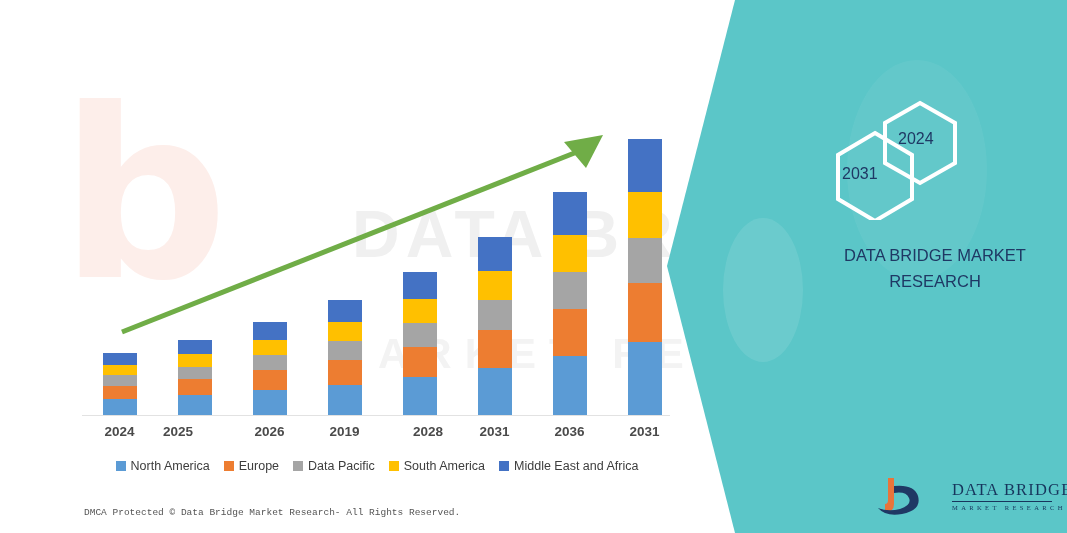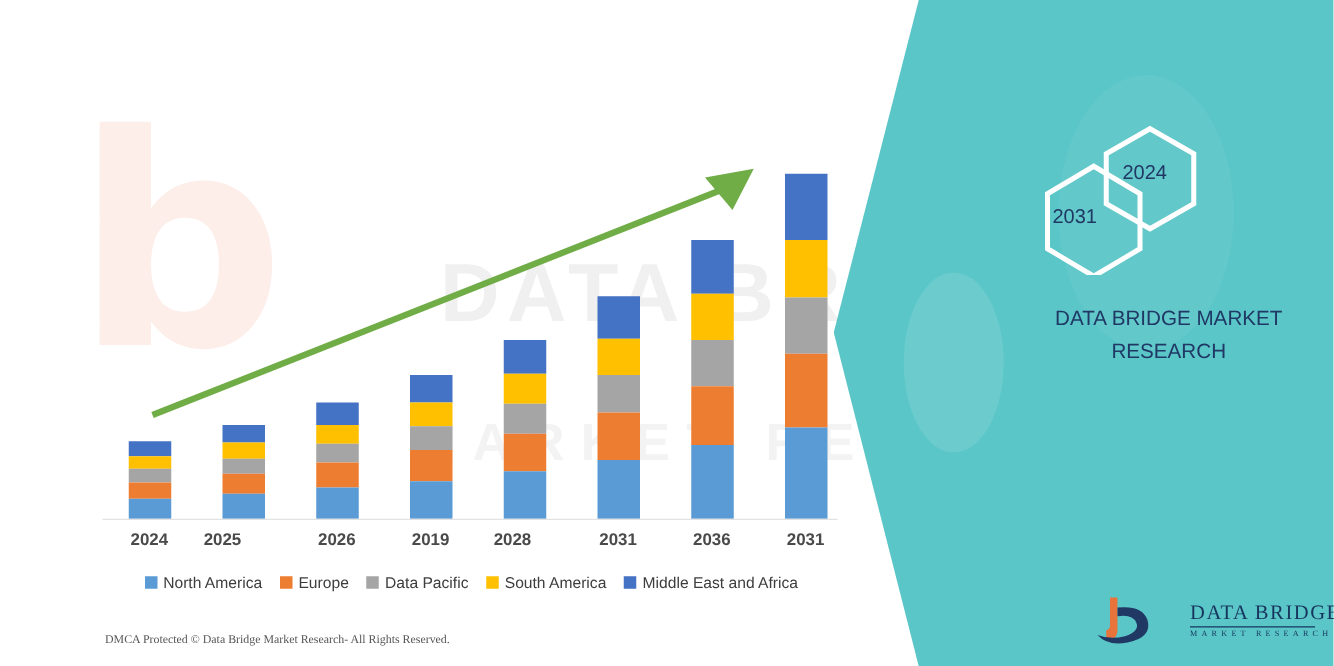--- a/index.html
+++ b/index.html
@@ -68,21 +68,21 @@
     position:absolute; left:82px; top:455px; width:590px; height:22px;
     display:flex; align-items:center; justify-content:center; gap:14px; z-index:4;
   }
   .leg-item { display:flex; align-items:center; gap:5px; }
   .leg-sw { width:10px; height:10px; display:block; }
   .leg-tx { font-size:12.5px; font-weight:400; color:#3d3d3d; white-space:nowrap; }
 
   
   .footer {
     position:absolute; left:0; top:505px; width:700px; height:20px; z-index:4;
-    font-family:Liberation Serif, serif; font-size:9.5px; color:#555;
+    font-family:Liberation Mono, monospace; font-size:9.5px; color:#555;
   }
   .foot-l { position:absolute; left:84px; top:2px; white-space:nowrap; }
   .foot-r { position:absolute; left:399px; top:2px; white-space:nowrap; }
 
   
   .teal-panel { position:absolute; right:0; top:0; width:400px; height:533px; z-index:2; }
   .panel-head {
     position:absolute; left:737px; top:8px; width:320px;
     text-align:center; z-index:6;
     color:#ffffff; font-size:16.5px; line-height:25px;
@@ -181,21 +181,21 @@
   <svg class="arrow" width="600" height="305" viewBox="0 0 600 305">
     <line id="arrowline" x1="40" y1="222" x2="500" y2="40" stroke="#70ad47" stroke-width="5"></line>
     <polygon id="arrowhead" points="521,25 482,32 504,58" fill="#70ad47"></polygon>
   </svg>
 
   <div class="xlabels" id="xlabels">
       <span class="xlab" style="left: 1.5px;">2024</span>
       <span class="xlab" style="left: 60px;">2025</span>
       <span class="xlab" style="left: 151.5px;">2026</span>
       <span class="xlab" style="left: 226.5px;">2019</span>
-      <span class="xlab" style="left: 292px;">2028</span>
+      <span class="xlab" style="left: 310px;">2028</span>
       <span class="xlab" style="left: 376.5px;">2031</span>
       <span class="xlab" style="left: 451.5px;">2036</span>
       <span class="xlab" style="left: 526.5px;">2031</span>
     </div>
 
   <div class="legend" id="legend">
       <span class="leg-item">
         <span class="leg-sw" style="background: rgb(91, 155, 213);"></span>
         <span class="leg-tx">North America</span>
       </span>

